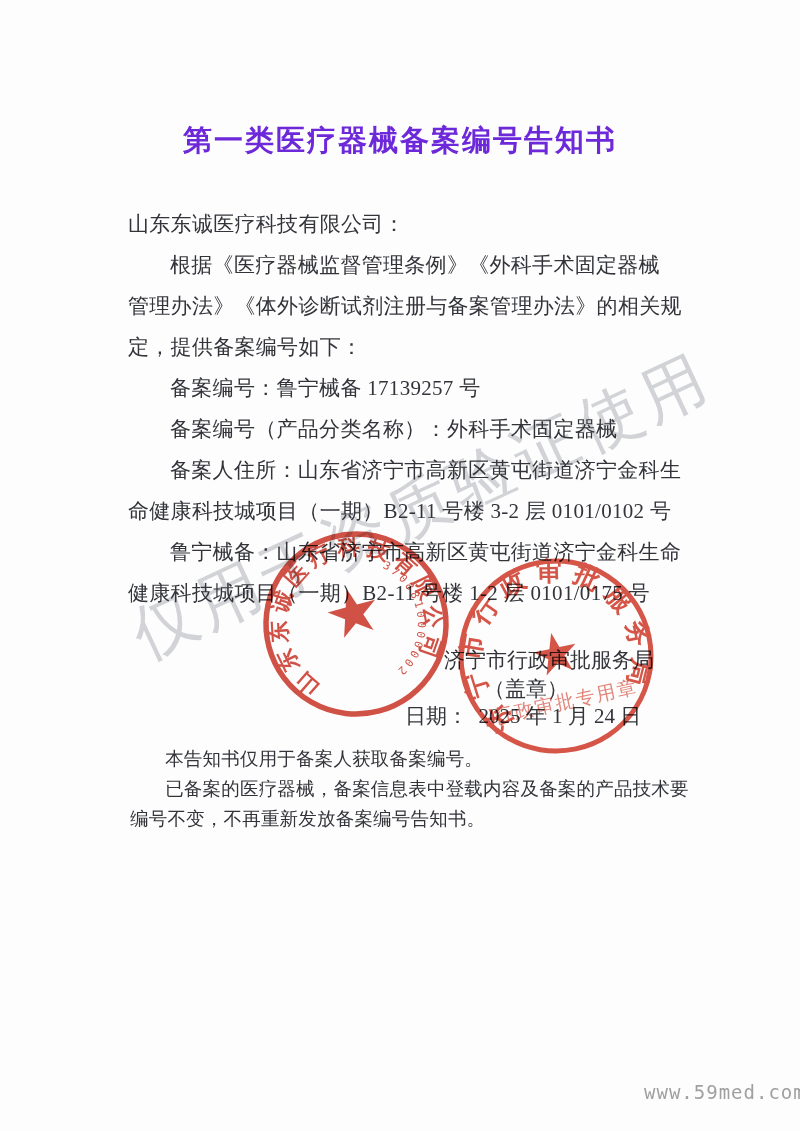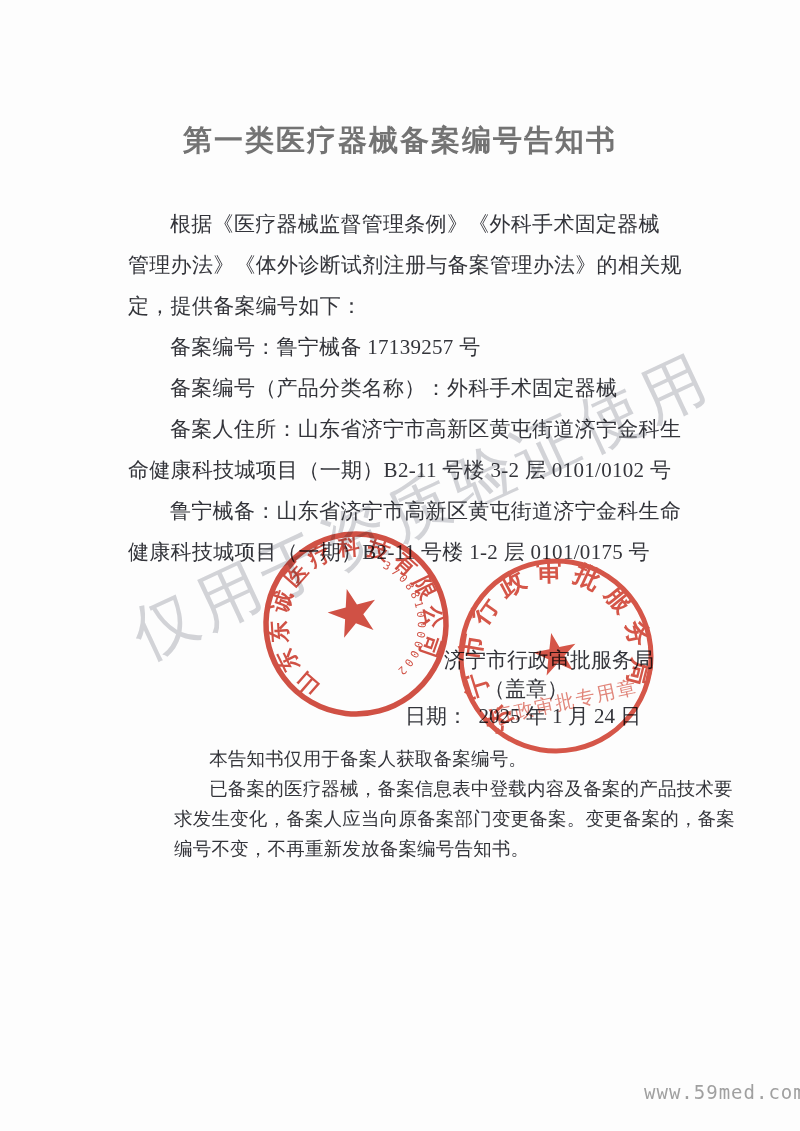--- a/index.html
+++ b/index.html
@@ -25,39 +25,38 @@
     z-index:0;
     font-family:"Liberation Sans","DejaVu Sans",sans-serif;
   }
   .title{
     position:absolute;left:0;top:121px;width:100%;
     text-align:center;
     font-family:"Liberation Sans","DejaVu Sans",sans-serif;
     font-weight:700;
     font-size:29px;
     letter-spacing:2px;
-    color:#737373;
+    color:#6d28d9;
     z-index:2;
   }
   .doc-body{
     position:absolute;left:128px;top:204px;width:556px;
     font-size:21px;line-height:41px;letter-spacing:.3px;
     z-index:2;
   }
   .doc-body .line{white-space:nowrap;}
   .ind{text-indent:2em;}
   .sig{position:absolute;font-size:21px;white-space:pre;z-index:2;}
   .sig-org{left:444px;top:646px;}
   .sig-note{left:484px;top:675px;}
   .sig-date{left:405px;top:702px;}
   .notes{
     position:absolute;left:130px;top:744px;width:556px;
     font-size:18.5px;line-height:30px;letter-spacing:.2px;
     z-index:2;
-    margin-left:44px;
   }
   .notes .line{white-space:nowrap;}
   .notes .ind{text-indent:1.9em;}
   .seal{
     position:absolute;
     mix-blend-mode:multiply;
     opacity:.88;
     z-index:3;
   }
   .seal-company{left:256px;top:524px;transform:rotate(-15deg);}
@@ -72,39 +71,39 @@
 </head>
 <body>
 
 <div class="page">
 
   <div class="wm">仅用于资质验证使用</div>
 
   <div class="title">第一类医疗器械备案编号告知书</div>
 
   <div class="doc-body">
+    <div class="line">山东东诚医疗科技有限公司：</div>
     <div class="line ind">根据《医疗器械监督管理条例》《外科手术固定器械</div>
     <div class="line">管理办法》《体外诊断试剂注册与备案管理办法》的相关规</div>
     <div class="line">定，提供备案编号如下：</div>
     <div class="line ind">备案编号：鲁宁械备 17139257 号</div>
     <div class="line ind">备案编号（产品分类名称）：外科手术固定器械</div>
     <div class="line ind">备案人住所：山东省济宁市高新区黄屯街道济宁金科生</div>
     <div class="line">命健康科技城项目（一期）B2-11 号楼 3-2 层 0101/0102 号</div>
     <div class="line ind">鲁宁械备：山东省济宁市高新区黄屯街道济宁金科生命</div>
     <div class="line">健康科技城项目（一期）B2-11 号楼 1-2 层 0101/0175 号</div>
   </div>
 
   <div class="sig sig-org">济宁市行政审批服务局</div>
   <div class="sig sig-note">（盖章）</div>
   <div class="sig sig-date">日期：  2025 年 1 月 24 日</div>
 
   <div class="notes">
     <div class="line ind">本告知书仅用于备案人获取备案编号。</div>
     <div class="line ind">已备案的医疗器械，备案信息表中登载内容及备案的产品技术要</div>
-    <div class="line">求发生变化，备案人应当向原备案部门变更备案。变更备案的，备案</div>
     <div class="line">编号不变，不再重新发放备案编号告知书。</div>
   </div>
 
   <svg class="seal seal-company" width="200" height="200" viewBox="0 0 200 200">
     <circle cx="100" cy="100" r="90" fill="none" stroke="#cc392b" stroke-width="5.5"></circle>
     <path id="cringPath" fill="none" d="M 50.5 149.5 A 70 70 0 1 1 149.5 149.5"></path>
     <text font-size="22" letter-spacing="5.5" fill="#cc392b" font-family="Liberation Sans, DejaVu Sans, sans-serif" font-weight="700">
       <textPath href="#cringPath">山东东诚医疗科技有限公司</textPath>
     </text>
     <path id="ccodePath" fill="none" d="M 139.8 52.5 A 62 62 0 0 1 110.8 161"></path>

